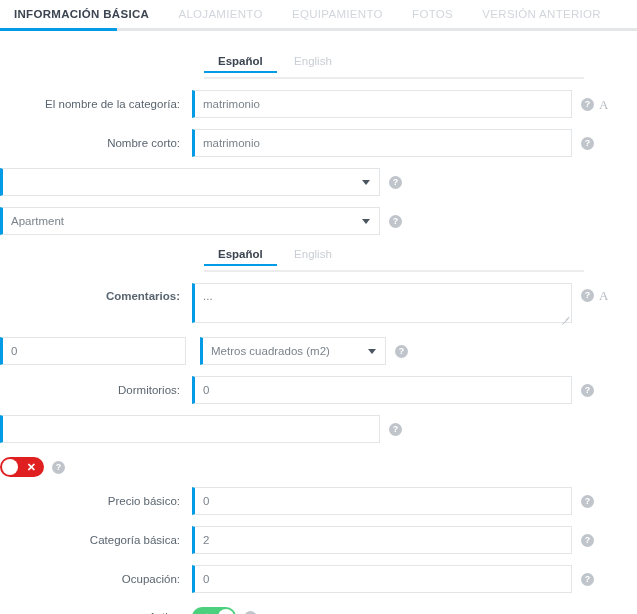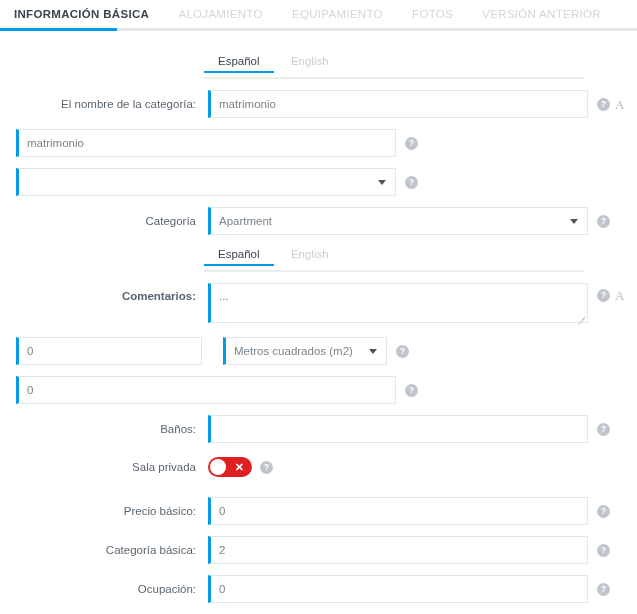--- a/index.html
+++ b/index.html
@@ -75,39 +75,39 @@
   .langtab {
     display: inline-block;
     font-size: 11.5px;
     padding: 0 14px 6px 14px;
     color: #c9ced4;
     cursor: pointer;
     position: relative;
   }
   .langtab.active {
     color: #3b4450;
-    font-weight: 400;
+    font-weight: 700;
   }
   .langtab.active::after {
     content: "";
     position: absolute;
     left: 0;
     right: 0;
     bottom: 0;
     height: 2px;
     background: #039be5;
     z-index: 2;
   }
 
   
   .row {
     display: flex;
     align-items: center;
     margin-top: 11px;
-    padding-left: 16px;
+    padding-left: 0;
   }
   .row-label {
     width: 192px;
     min-width: 192px;
     text-align: right;
     padding-right: 12px;
     box-sizing: border-box;
     font-size: 11.5px;
     color: #5a6570;
     line-height: 14px;
@@ -186,21 +186,21 @@
     right: 0;
     background: #c6cbd0;
     height: 1px;
     transform: rotate(-45deg);
   }
   .ta-grip i:nth-child(1) { bottom: 2px; width: 9px; }
   .ta-grip i:nth-child(2) { bottom: 5px; width: 5px; right: 0px; }
 
   
   .sup-num { width: 186px; }
-  .sup-unit { width: 164px; margin-left: 21px; }
+  .sup-unit { width: 186px; margin-left: 14px; }
 
   
   .help-icon {
     width: 13px;
     height: 13px;
     border-radius: 50%;
     background: #bfc5cb;
     color: #ffffff;
     font-size: 9px;
     line-height: 13px;
@@ -276,38 +276,38 @@
 <div class="row">
   <div class="row-label">El nombre de la categoría:</div>
   <div class="field-wrap">
     <input class="ctrl" type="text" value="matrimonio" style="">
     <div class="help-icon">?</div>
     <div class="translate-icon">A</div>
   </div>
 </div>
 
 <div class="row">
+  <div class="row-label">Nombre corto:</div>
   <div class="field-wrap">
     <input class="ctrl" type="text" value="matrimonio" style="">
     <div class="help-icon">?</div>
   </div>
 </div>
 
 <div class="row">
   <div class="field-wrap">
     <div class="select-ctrl">
       <span class="sel-text"></span>
       <span class="caret"></span>
     </div>
     <div class="help-icon">?</div>
   </div>
 </div>
 
 <div class="row">
-  <div class="row-label">Categoría</div>
   <div class="field-wrap">
     <div class="select-ctrl">
       <span class="sel-text">Apartment</span>
       <span class="caret"></span>
     </div>
     <div class="help-icon">?</div>
   </div>
 </div>
 
 <div class="langtabs">
@@ -336,46 +336,45 @@
     <input class="ctrl sup-num" type="text" value="0" style="">
     <div class="select-ctrl sup-unit">
       <span class="sel-text">Metros cuadrados (m2)</span>
       <span class="caret"></span>
     </div>
     <div class="help-icon">?</div>
   </div>
 </div>
 
 <div class="row">
+  <div class="row-label">Dormitorios:</div>
   <div class="field-wrap">
     <input class="ctrl" type="text" value="0" style="">
     <div class="help-icon">?</div>
   </div>
 </div>
 
 <div class="row">
-  <div class="row-label">Baños:</div>
   <div class="field-wrap">
     <input class="ctrl" type="text" value="" style="">
     <div class="help-icon">?</div>
   </div>
 </div>
 
 <div class="row" style="margin-top:14px;">
-  <div class="row-label">Sala privada</div>
   <div class="field-wrap">
     <div class="switch off">
       <span class="glyph">✕</span>
       <span class="knob"></span>
     </div>
     <div class="help-icon">?</div>
   </div>
 </div>
 
-<div class="row" style="margin-top:20px;justify-content:flex-end;">
+<div class="row" style="margin-top:10px;justify-content:flex-end;">
   <div class="row-label">Precio básico:</div>
   <div class="field-wrap">
     <input class="ctrl" type="text" value="0" style="">
     <div class="help-icon">?</div>
   </div>
 </div>
 
 <div class="row">
   <div class="row-label">Categoría básica:</div>
   <div class="field-wrap">

